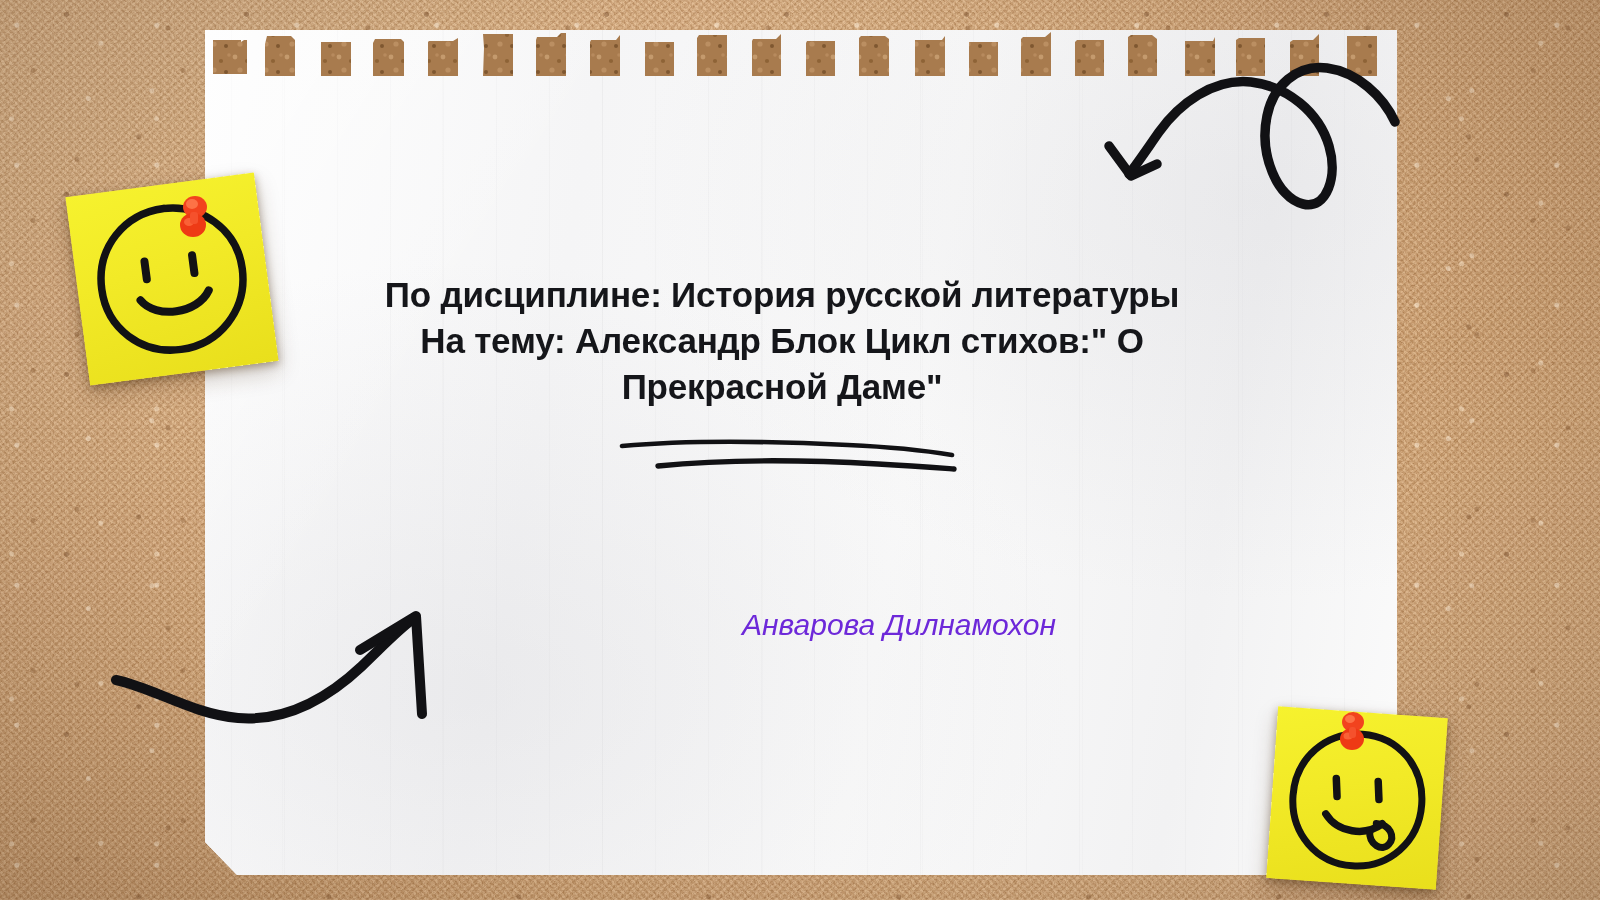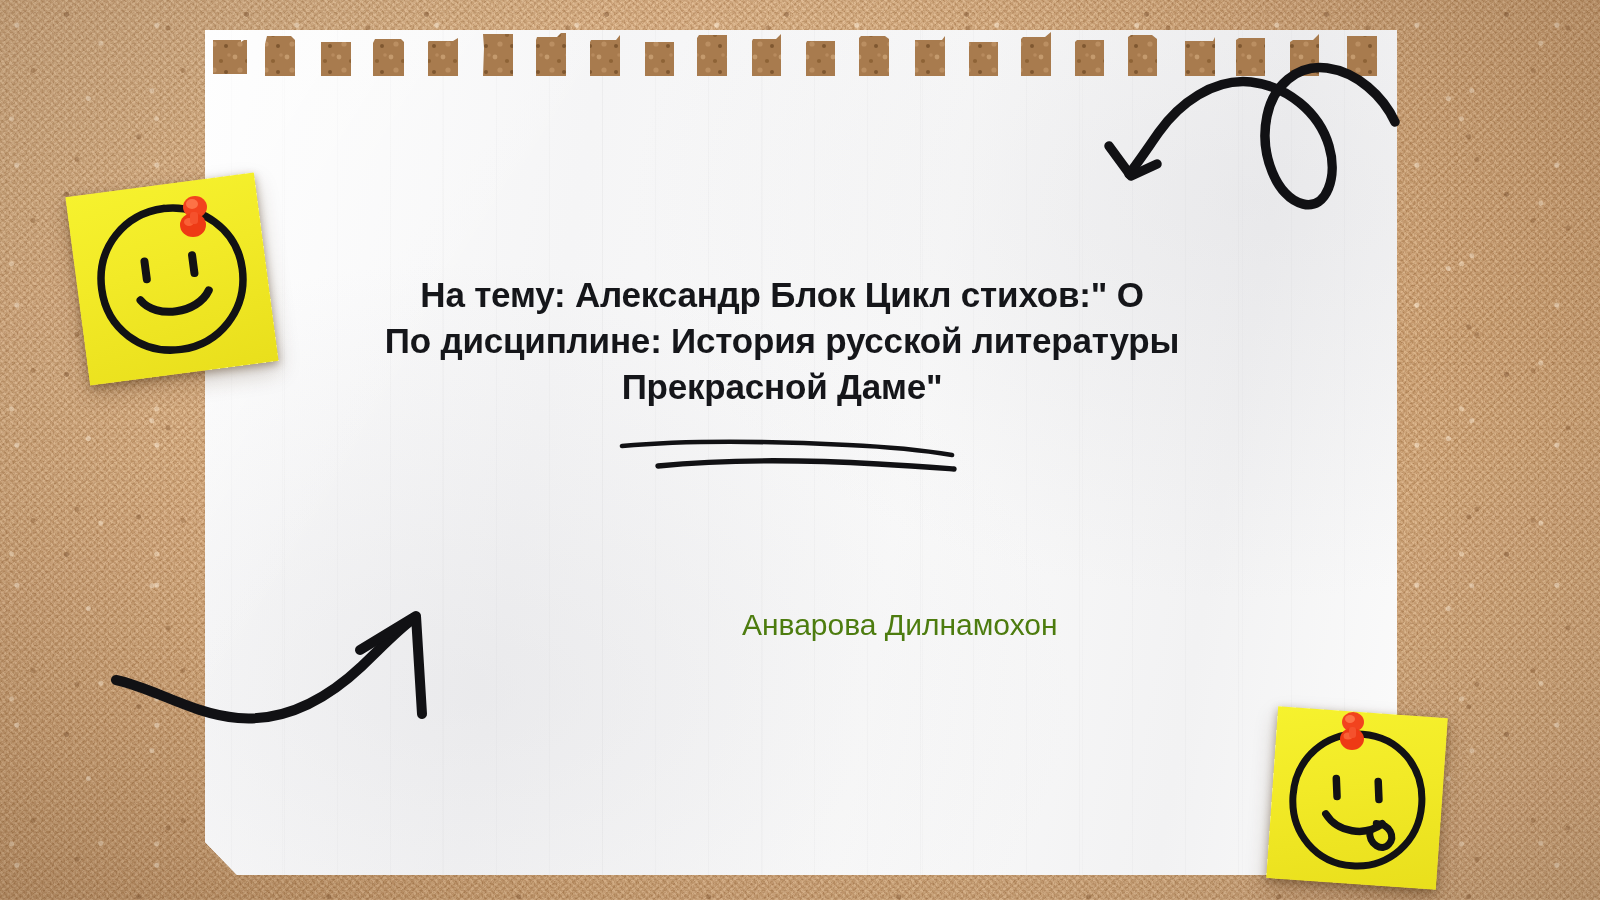--- a/index.html
+++ b/index.html
@@ -116,24 +116,25 @@
     color: #15161a;
     white-space: nowrap;
   }
 
   
   .author {
     position: absolute;
     left: 742px;
     top: 606px;
     font-family: "Liberation Sans", sans-serif;
+    font-style: italic;
     font-weight: normal;
     font-size: 30px;
     line-height: 38px;
-    color: #4d7c0f;
+    color: #6d28d9;
     white-space: nowrap;
     pointer-events: none;
   }
 
   
   .deco { position: absolute; pointer-events: none; }
   .deco svg { display: block; overflow: visible; }
   .ink { fill: none; stroke: #111114; stroke-linecap: round; stroke-linejoin: round; }
 
   #underline-strokes { left: 618px; top: 432px; }
@@ -215,22 +216,22 @@
         <path d="M926 9 h21 l5 4 v37 h-29 v-39 z"></path>
         <path d="M980 15 h28 l2 -4 v39 h-30 z"></path>
         <path d="M1034 12 h26 v38 h-29 v-36 z"></path>
         <path d="M1088 14 h20 l6 -6 v42 h-29 v-34 z"></path>
         <path d="M1142 10 h30 v40 h-30 z"></path>
       </g>
     </svg>
   </div>
 
   <div class="title-block">
+    <div class="title-line">По дисциплине: История русской литературы</div>
     <div class="title-line">На тему: Александр Блок Цикл стихов:" О</div>
-    <div class="title-line">По дисциплине: История русской литературы</div>
     <div class="title-line">Прекрасной Даме"</div>
   </div>
 
   <div class="deco" id="underline-strokes">
     <svg width="340" height="44" viewBox="0 0 340 44" xmlns="http://www.w3.org/2000/svg" aria-hidden="true">
       <path class="ink" d="M4 14 C70 8, 150 9, 230 13 C275 15, 310 19, 334 23" stroke-width="4.6"></path>
       <path class="ink" d="M40 34 C110 27, 190 28, 260 32 C295 34, 322 36, 336 37" stroke-width="5.4"></path>
     </svg>
   </div>
 

